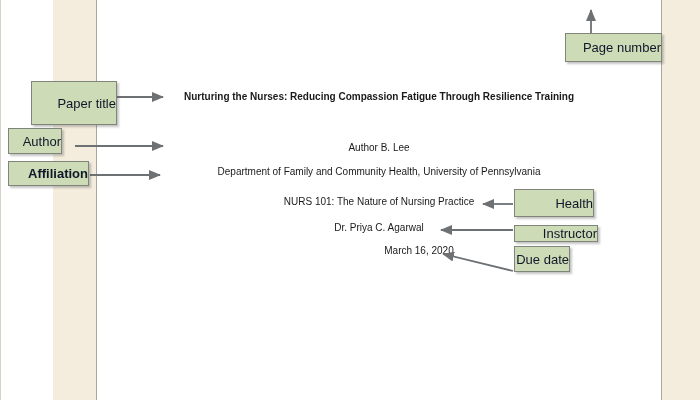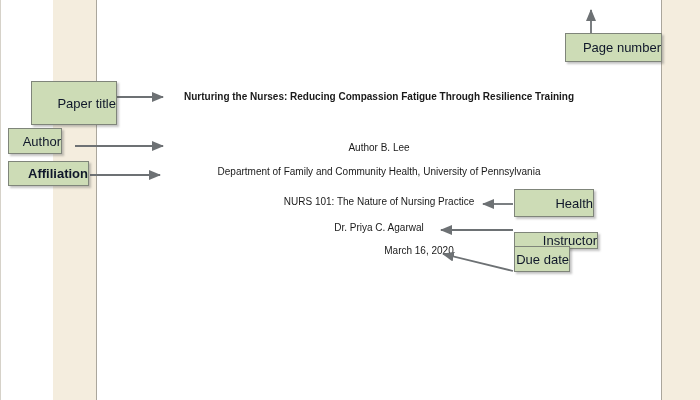--- a/index.html
+++ b/index.html
@@ -75,21 +75,21 @@
     color: #0f172a;
     box-sizing: border-box;
     white-space: nowrap;
     padding-left: 27px;
   }
   .co-page-number { left: 565px; top: 33px;  width: 97px; height: 29px; }
   .co-paper-title { left: 8px;   top: 81px;  width: 86px; height: 44px; margin-left: 23px; }
   .co-author      { left: 8px;   top: 128px; width: 54px; height: 26px; }
   .co-affiliation { left: 8px;   top: 161px; width: 81px; height: 25px; font-weight: bold; }
   .co-course      { left: 514px; top: 189px; width: 80px; height: 28px; }
-  .co-instructor  { left: 514px; top: 232px; width: 84px; height: 17px; }
+  .co-instructor  { left: 514px; top: 225px; width: 84px; height: 17px; }
   .co-due-date    { left: 514px; top: 246px; width: 56px; height: 26px; }
 
   svg.arrows {
     position: absolute;
     left: 0; top: 0;
     width: 700px; height: 400px;
     pointer-events: none;
   }
 </style>
 </head>

